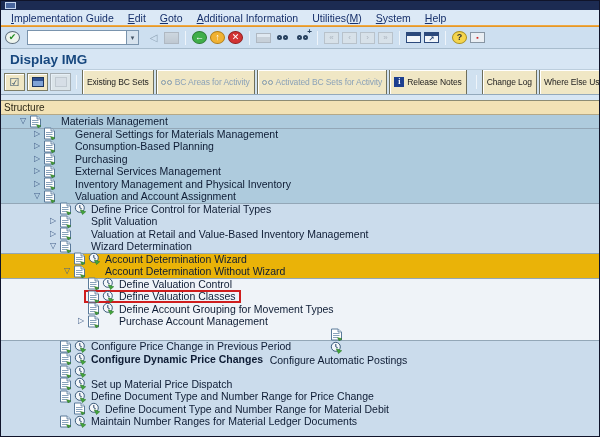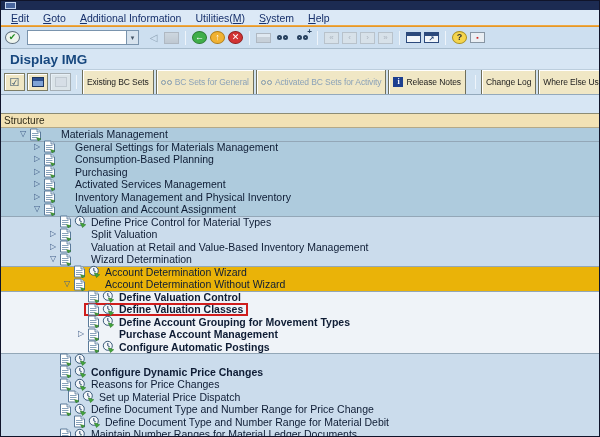--- a/index.html
+++ b/index.html
@@ -71,46 +71,47 @@
   .glasses{display:inline-flex;align-items:center;margin-right:3px;}
   .glasses .lens{border-color:#7f98ad;border-width:1.5px;}
   .info-ic{width:10px;height:10px;background:#1d3f8f;color:#fff;font-family:"Liberation Serif",serif;
            font-weight:bold;font-size:8px;line-height:10px;text-align:center;margin-right:3px;display:inline-block;}
   .tb-spacer{flex:1 1 0;min-width:2px;}
 
   .gap-strip{height:5px;flex:0 0 auto;background:#d7e6f4;}
 
   
   .struct-head{height:15px;flex:0 0 auto;background:#f2e2b5;border-top:1px solid #8c8c74;border-bottom:1px solid #b4a988;
-               font-size:10px;color:#2e2a18;padding-left:3px;display:flex;align-items:center;margin-top:13px;}
+               font-size:10px;color:#2e2a18;padding-left:3px;display:flex;align-items:center;}
 
   
   .tree{flex:1 1 auto;background:#cbdcec;overflow:hidden;}
   .trow{height:12.5px;display:flex;align-items:center;font-size:10.5px;color:#0e1c34;white-space:nowrap;}
   .band1{background:#aecbdd;}
   .band2{background:#cbdcec;}
   .band3{background:#eab308;}
-  .band4{background:#eff3f8;font-weight:bold;}
+  .band4{background:#eff3f8;}
   .bsep{box-shadow:inset 0 1px 0 #93a7b7;}
   .arrow{width:12px;flex:0 0 auto;text-align:center;font-size:8px;color:#44608a;line-height:1;}
   .dicon{width:15px;flex:0 0 auto;display:inline-flex;align-items:center;}
   .cicon,.clockgap{width:14px;flex:0 0 auto;display:inline-flex;align-items:center;}
   .tlabel{margin-left:3px;}
   .tlabel.link{color:#3f6d9e;}
   .redbox{display:inline-flex;align-items:center;border:2px solid #cf1d1d;padding:0 3px 0 1px;
           margin-left:-3px;height:13px;}
 </style>
 </head>
 <body>
 
 <div id="app">
   <div class="titlebar">
     <span class="win-ic"></span>
   </div>
   <div class="menubar" id="menubar">
+      <span class="menu-item"><u>I</u>mplementation Guide</span>
       <span class="menu-item"><u>E</u>dit</span>
       <span class="menu-item"><u>G</u>oto</span>
       <span class="menu-item"><u>A</u>dditional Information</span>
       <span class="menu-item">Utilities(<u>M</u>)</span>
       <span class="menu-item"><u>S</u>ystem</span>
       <span class="menu-item"><u>H</u>elp</span>
     </div>
   <div class="orange-rule"></div>
   <div class="systb" id="systb">
       <span class="tbi ic-circle-enter">✔</span>
@@ -160,21 +161,21 @@
       </button>
       <span class="vsep"></span>
       <button class="appbtn">
         <span>Existing BC Sets</span>
       </button>
       <button class="appbtn dis">
         <span class="glasses">
           <i class="lens"></i>
           <i class="lens l2"></i>
         </span>
-        <span>BC Sets for General</span>
+        <span>BC Areas for Activity</span>
       </button>
       <button class="appbtn dis">
         <span class="glasses">
           <i class="lens"></i>
           <i class="lens l2"></i>
         </span>
         <span>Activated BC Sets for Activity</span>
       </button>
       <button class="appbtn">
         <span class="info-ic">i</span>
@@ -260,21 +261,21 @@
           <svg width="13" height="13" viewBox="0 0 13 13" xmlns="http://www.w3.org/2000/svg">
     <path d="M1.5 1h6.5l3.5 3v8H1.5z" fill="#ffffff" stroke="#5a7a9a" stroke-width="1"></path>
     <path d="M8 1v3h3.5" fill="#dce8f2" stroke="#5a7a9a" stroke-width="0.8"></path>
     <line x1="3" y1="5.5" x2="9.5" y2="5.5" stroke="#6b8cab" stroke-width="0.8"></line>
     <line x1="3" y1="7.5" x2="9.5" y2="7.5" stroke="#6b8cab" stroke-width="0.8"></line>
     <line x1="3" y1="9.5" x2="7.5" y2="9.5" stroke="#6b8cab" stroke-width="0.8"></line>
     <path d="M7.5 9.5l4.5 1.3-2.8 2.2z" fill="#3f9c35" stroke="#2d6e26" stroke-width="0.5"></path>
   </svg>
         </span>
         <span class="clockgap"></span>
-        <span class="tlabel">Activated Services Management</span>
+        <span class="tlabel">External Services Management</span>
       </div>
       <div class="trow band1" style="padding-left: 30px;">
         <span class="arrow">▷</span>
         <span class="dicon">
           <svg width="13" height="13" viewBox="0 0 13 13" xmlns="http://www.w3.org/2000/svg">
     <path d="M1.5 1h6.5l3.5 3v8H1.5z" fill="#ffffff" stroke="#5a7a9a" stroke-width="1"></path>
     <path d="M8 1v3h3.5" fill="#dce8f2" stroke="#5a7a9a" stroke-width="0.8"></path>
     <line x1="3" y1="5.5" x2="9.5" y2="5.5" stroke="#6b8cab" stroke-width="0.8"></line>
     <line x1="3" y1="7.5" x2="9.5" y2="7.5" stroke="#6b8cab" stroke-width="0.8"></line>
     <line x1="3" y1="9.5" x2="7.5" y2="9.5" stroke="#6b8cab" stroke-width="0.8"></line>
@@ -474,21 +475,21 @@
     <path d="M8 1v3h3.5" fill="#dce8f2" stroke="#5a7a9a" stroke-width="0.8"></path>
     <line x1="3" y1="5.5" x2="9.5" y2="5.5" stroke="#6b8cab" stroke-width="0.8"></line>
     <line x1="3" y1="7.5" x2="9.5" y2="7.5" stroke="#6b8cab" stroke-width="0.8"></line>
     <line x1="3" y1="9.5" x2="7.5" y2="9.5" stroke="#6b8cab" stroke-width="0.8"></line>
     <path d="M7.5 9.5l4.5 1.3-2.8 2.2z" fill="#3f9c35" stroke="#2d6e26" stroke-width="0.5"></path>
   </svg>
         </span>
         <span class="clockgap"></span>
         <span class="tlabel">Purchase Account Management</span>
       </div>
-      <div class="trow band4" style="padding-left: 74px;">
+      <div class="trow band4" style="padding-left: 74px; flex-direction: column;">
         <span class="arrow"></span>
         <span class="dicon">
           <svg width="13" height="13" viewBox="0 0 13 13" xmlns="http://www.w3.org/2000/svg">
     <path d="M1.5 1h6.5l3.5 3v8H1.5z" fill="#ffffff" stroke="#5a7a9a" stroke-width="1"></path>
     <path d="M8 1v3h3.5" fill="#dce8f2" stroke="#5a7a9a" stroke-width="0.8"></path>
     <line x1="3" y1="5.5" x2="9.5" y2="5.5" stroke="#6b8cab" stroke-width="0.8"></line>
     <line x1="3" y1="7.5" x2="9.5" y2="7.5" stroke="#6b8cab" stroke-width="0.8"></line>
     <line x1="3" y1="9.5" x2="7.5" y2="9.5" stroke="#6b8cab" stroke-width="0.8"></line>
     <path d="M7.5 9.5l4.5 1.3-2.8 2.2z" fill="#3f9c35" stroke="#2d6e26" stroke-width="0.5"></path>
   </svg>
@@ -514,20 +515,21 @@
     <path d="M7.5 9.5l4.5 1.3-2.8 2.2z" fill="#3f9c35" stroke="#2d6e26" stroke-width="0.5"></path>
   </svg>
         </span>
         <span class="cicon">
           <svg width="13" height="13" viewBox="0 0 13 13" xmlns="http://www.w3.org/2000/svg">
     <circle cx="5.8" cy="5.8" r="4.5" fill="#f4f7fa" stroke="#3a5a7a" stroke-width="1"></circle>
     <path d="M5.8 3v2.8l1.9 1" stroke="#28456b" stroke-width="1" fill="none"></path>
     <path d="M6.3 7.8l5.4 1.9-3.2 2.8z" fill="#44a63c" stroke="#2c7a28" stroke-width="0.6"></path>
   </svg>
         </span>
+        <span class="tlabel">Configure Price Change in Previous Period</span>
       </div>
       <div class="trow band2" style="padding-left: 46px; font-weight: bold;">
         <span class="arrow"></span>
         <span class="dicon">
           <svg width="13" height="13" viewBox="0 0 13 13" xmlns="http://www.w3.org/2000/svg">
     <path d="M1.5 1h6.5l3.5 3v8H1.5z" fill="#ffffff" stroke="#5a7a9a" stroke-width="1"></path>
     <path d="M8 1v3h3.5" fill="#dce8f2" stroke="#5a7a9a" stroke-width="0.8"></path>
     <line x1="3" y1="5.5" x2="9.5" y2="5.5" stroke="#6b8cab" stroke-width="0.8"></line>
     <line x1="3" y1="7.5" x2="9.5" y2="7.5" stroke="#6b8cab" stroke-width="0.8"></line>
     <line x1="3" y1="9.5" x2="7.5" y2="9.5" stroke="#6b8cab" stroke-width="0.8"></line>
@@ -555,23 +557,22 @@
     <path d="M7.5 9.5l4.5 1.3-2.8 2.2z" fill="#3f9c35" stroke="#2d6e26" stroke-width="0.5"></path>
   </svg>
         </span>
         <span class="cicon">
           <svg width="13" height="13" viewBox="0 0 13 13" xmlns="http://www.w3.org/2000/svg">
     <circle cx="5.8" cy="5.8" r="4.5" fill="#f4f7fa" stroke="#3a5a7a" stroke-width="1"></circle>
     <path d="M5.8 3v2.8l1.9 1" stroke="#28456b" stroke-width="1" fill="none"></path>
     <path d="M6.3 7.8l5.4 1.9-3.2 2.8z" fill="#44a63c" stroke="#2c7a28" stroke-width="0.6"></path>
   </svg>
         </span>
-        <span class="tlabel">Reasons for Price Changes</span>
-      </div>
-      <div class="trow band2" style="padding-left: 46px; margin-left: 8px;">
+      </div>
+      <div class="trow band2" style="padding-left: 46px;">
         <span class="arrow"></span>
         <span class="dicon">
           <svg width="13" height="13" viewBox="0 0 13 13" xmlns="http://www.w3.org/2000/svg">
     <path d="M1.5 1h6.5l3.5 3v8H1.5z" fill="#ffffff" stroke="#5a7a9a" stroke-width="1"></path>
     <path d="M8 1v3h3.5" fill="#dce8f2" stroke="#5a7a9a" stroke-width="0.8"></path>
     <line x1="3" y1="5.5" x2="9.5" y2="5.5" stroke="#6b8cab" stroke-width="0.8"></line>
     <line x1="3" y1="7.5" x2="9.5" y2="7.5" stroke="#6b8cab" stroke-width="0.8"></line>
     <line x1="3" y1="9.5" x2="7.5" y2="9.5" stroke="#6b8cab" stroke-width="0.8"></line>
     <path d="M7.5 9.5l4.5 1.3-2.8 2.2z" fill="#3f9c35" stroke="#2d6e26" stroke-width="0.5"></path>
   </svg>

